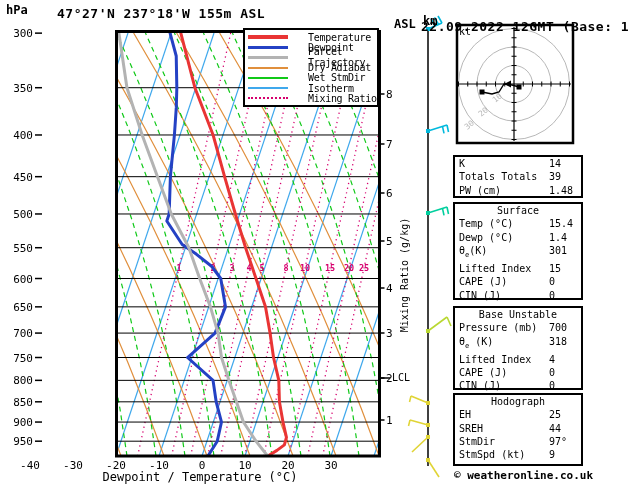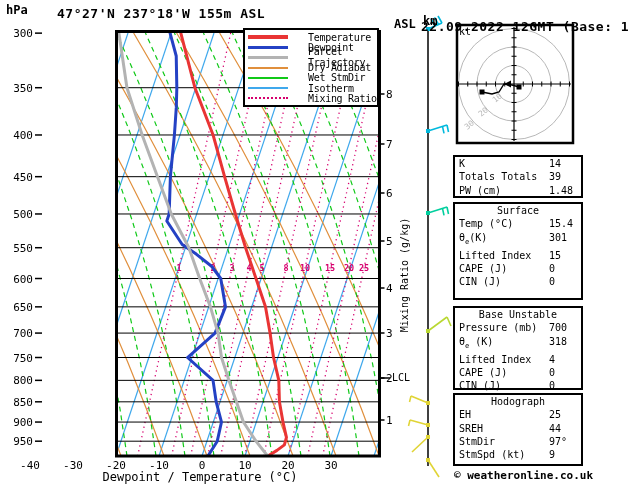--- a/index.html
+++ b/index.html
@@ -282,20 +282,21 @@
     </div>
 
   <div class="statbox" id="box-indices" style="top:155px;height:39px;">
       <div class="stat-row"><span>K</span><span class="stat-val">14</span></div>
       <div class="stat-row"><span>Totals Totals</span><span class="stat-val">39</span></div>
       <div class="stat-row"><span>PW (cm)</span><span class="stat-val">1.48</span></div>
     </div>
   <div class="statbox" id="box-surface" style="top:202px;height:94px;">
       <div class="stat-header">Surface</div>
       <div class="stat-row"><span>Temp (°C)</span><span class="stat-val">15.4</span></div>
+      <div class="stat-row"><span>Dewp (°C)</span><span class="stat-val">1.4</span></div>
       <div class="stat-row"><span>θ<sub>e</sub>(K)</span><span class="stat-val">301</span></div>
       <div class="stat-row"><span>Lifted Index</span><span class="stat-val">15</span></div>
       <div class="stat-row"><span>CAPE (J)</span><span class="stat-val">0</span></div>
       <div class="stat-row"><span>CIN (J)</span><span class="stat-val">0</span></div>
     </div>
   <div class="statbox" id="box-mu" style="top:306px;height:80px;">
       <div class="stat-header">Base Unstable</div>
       <div class="stat-row"><span>Pressure (mb)</span><span class="stat-val">700</span></div>
       <div class="stat-row"><span>θ<sub>e</sub> (K)</span><span class="stat-val">318</span></div>
       <div class="stat-row"><span>Lifted Index</span><span class="stat-val">4</span></div>

